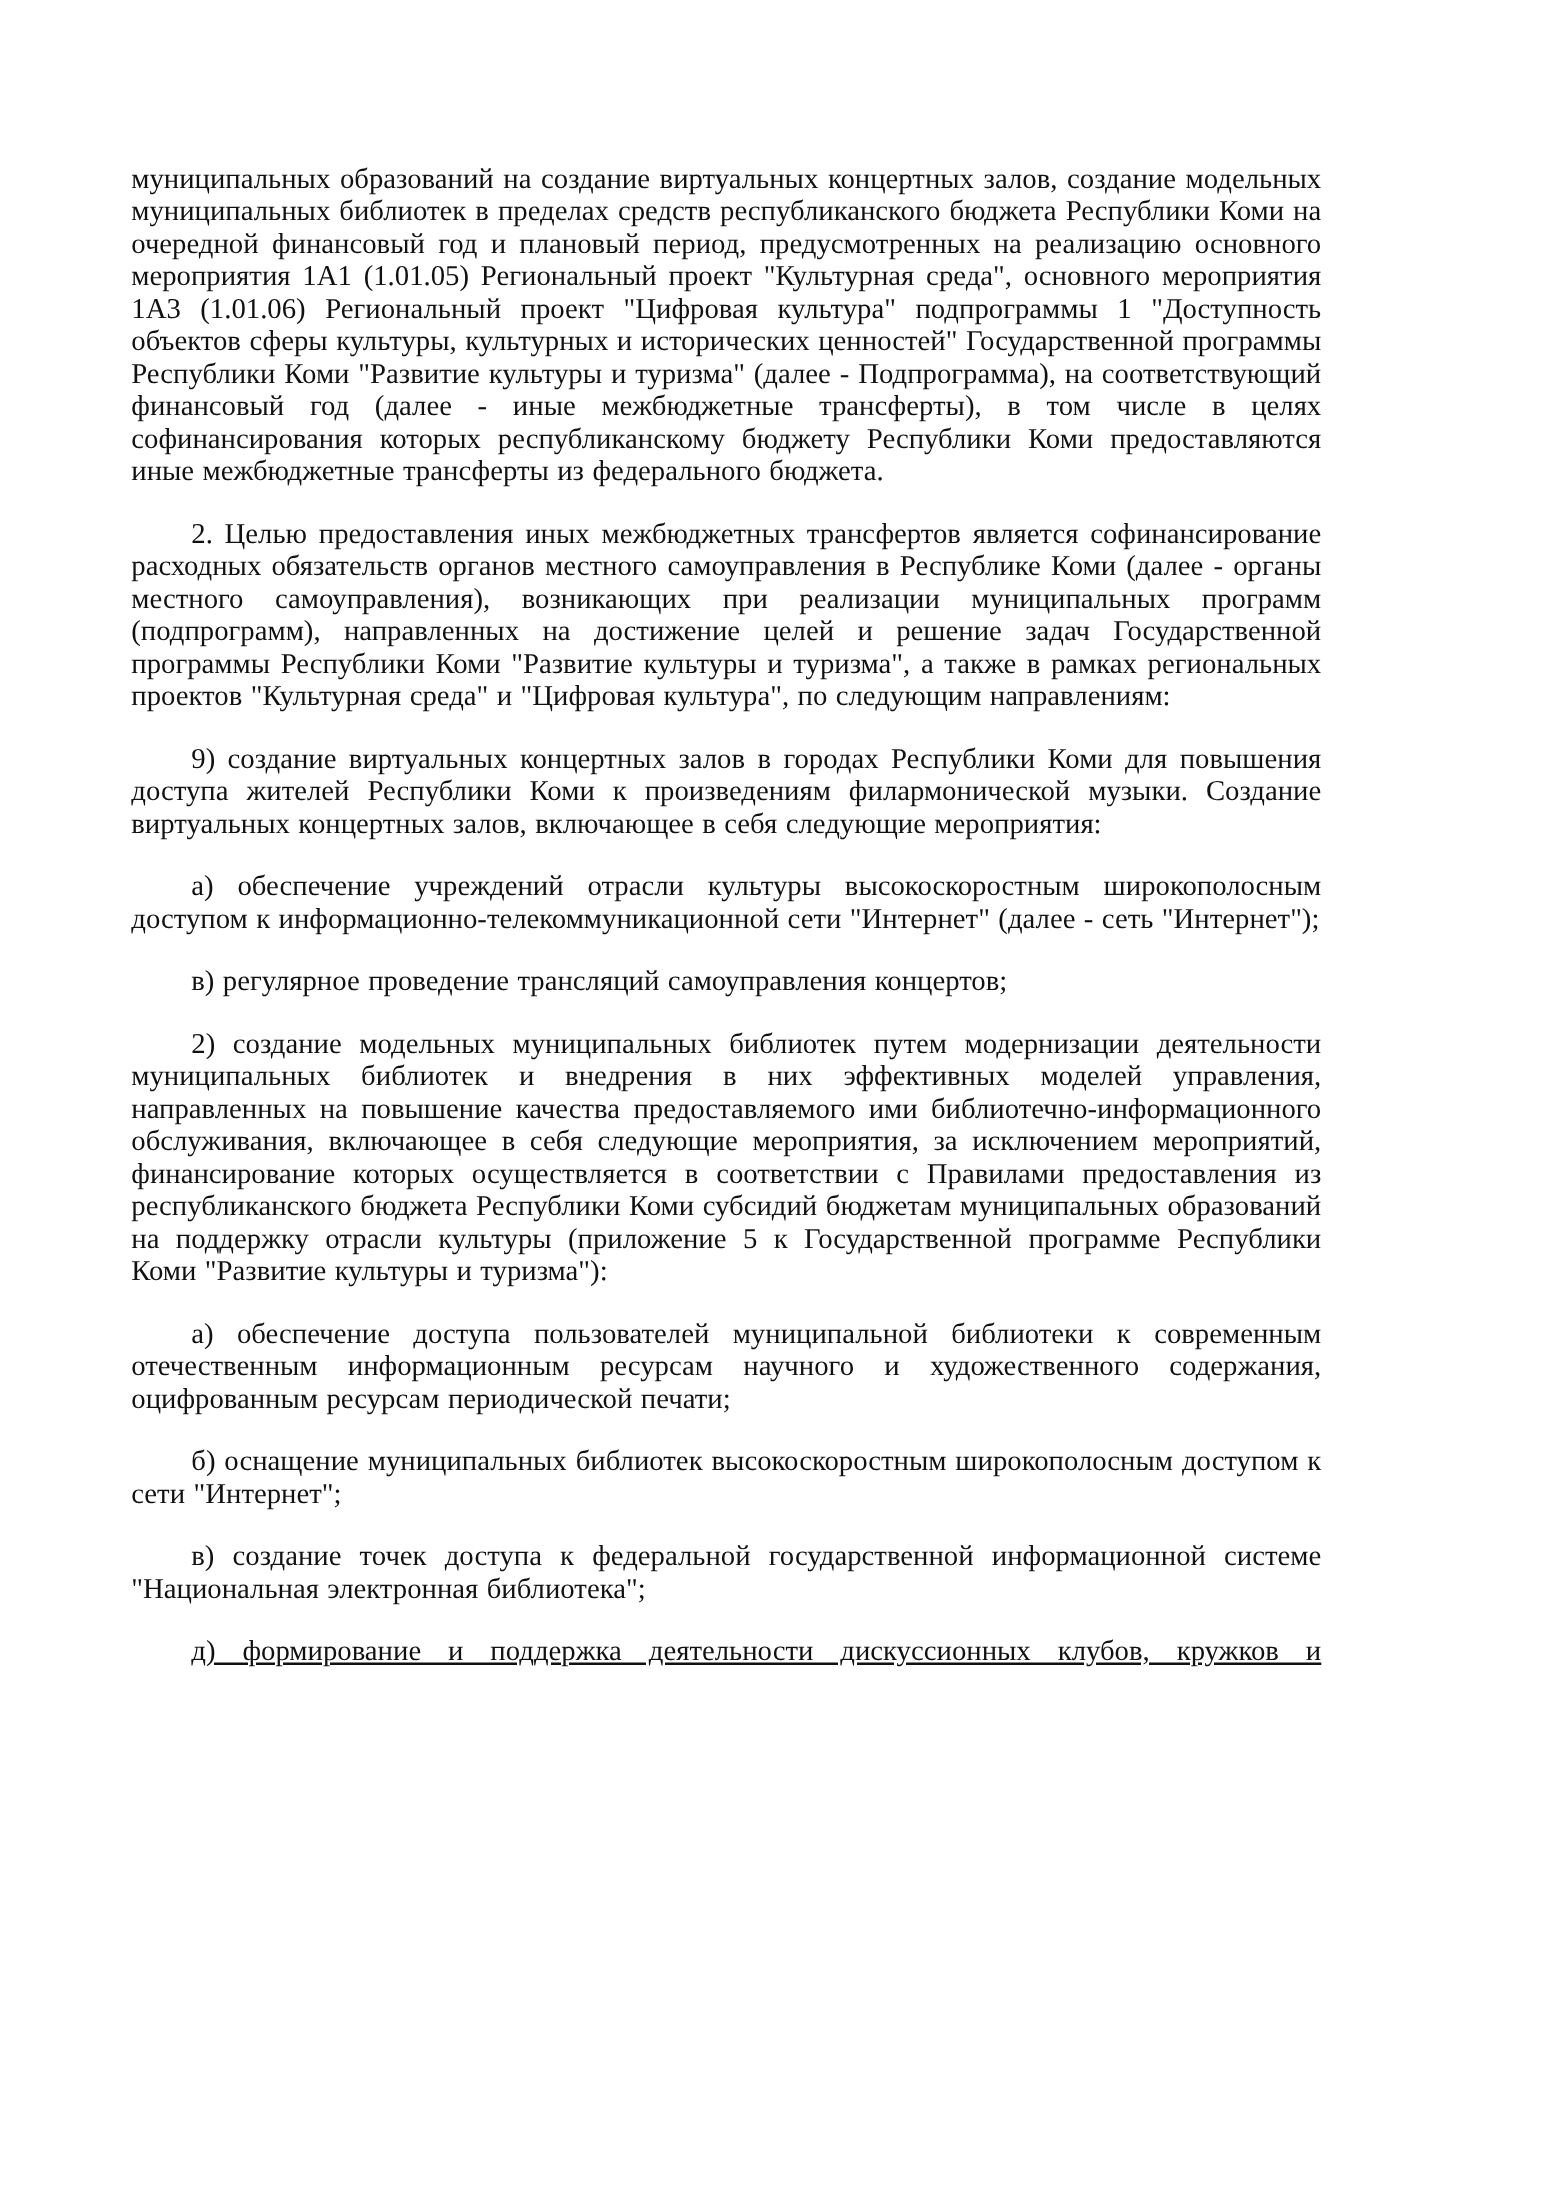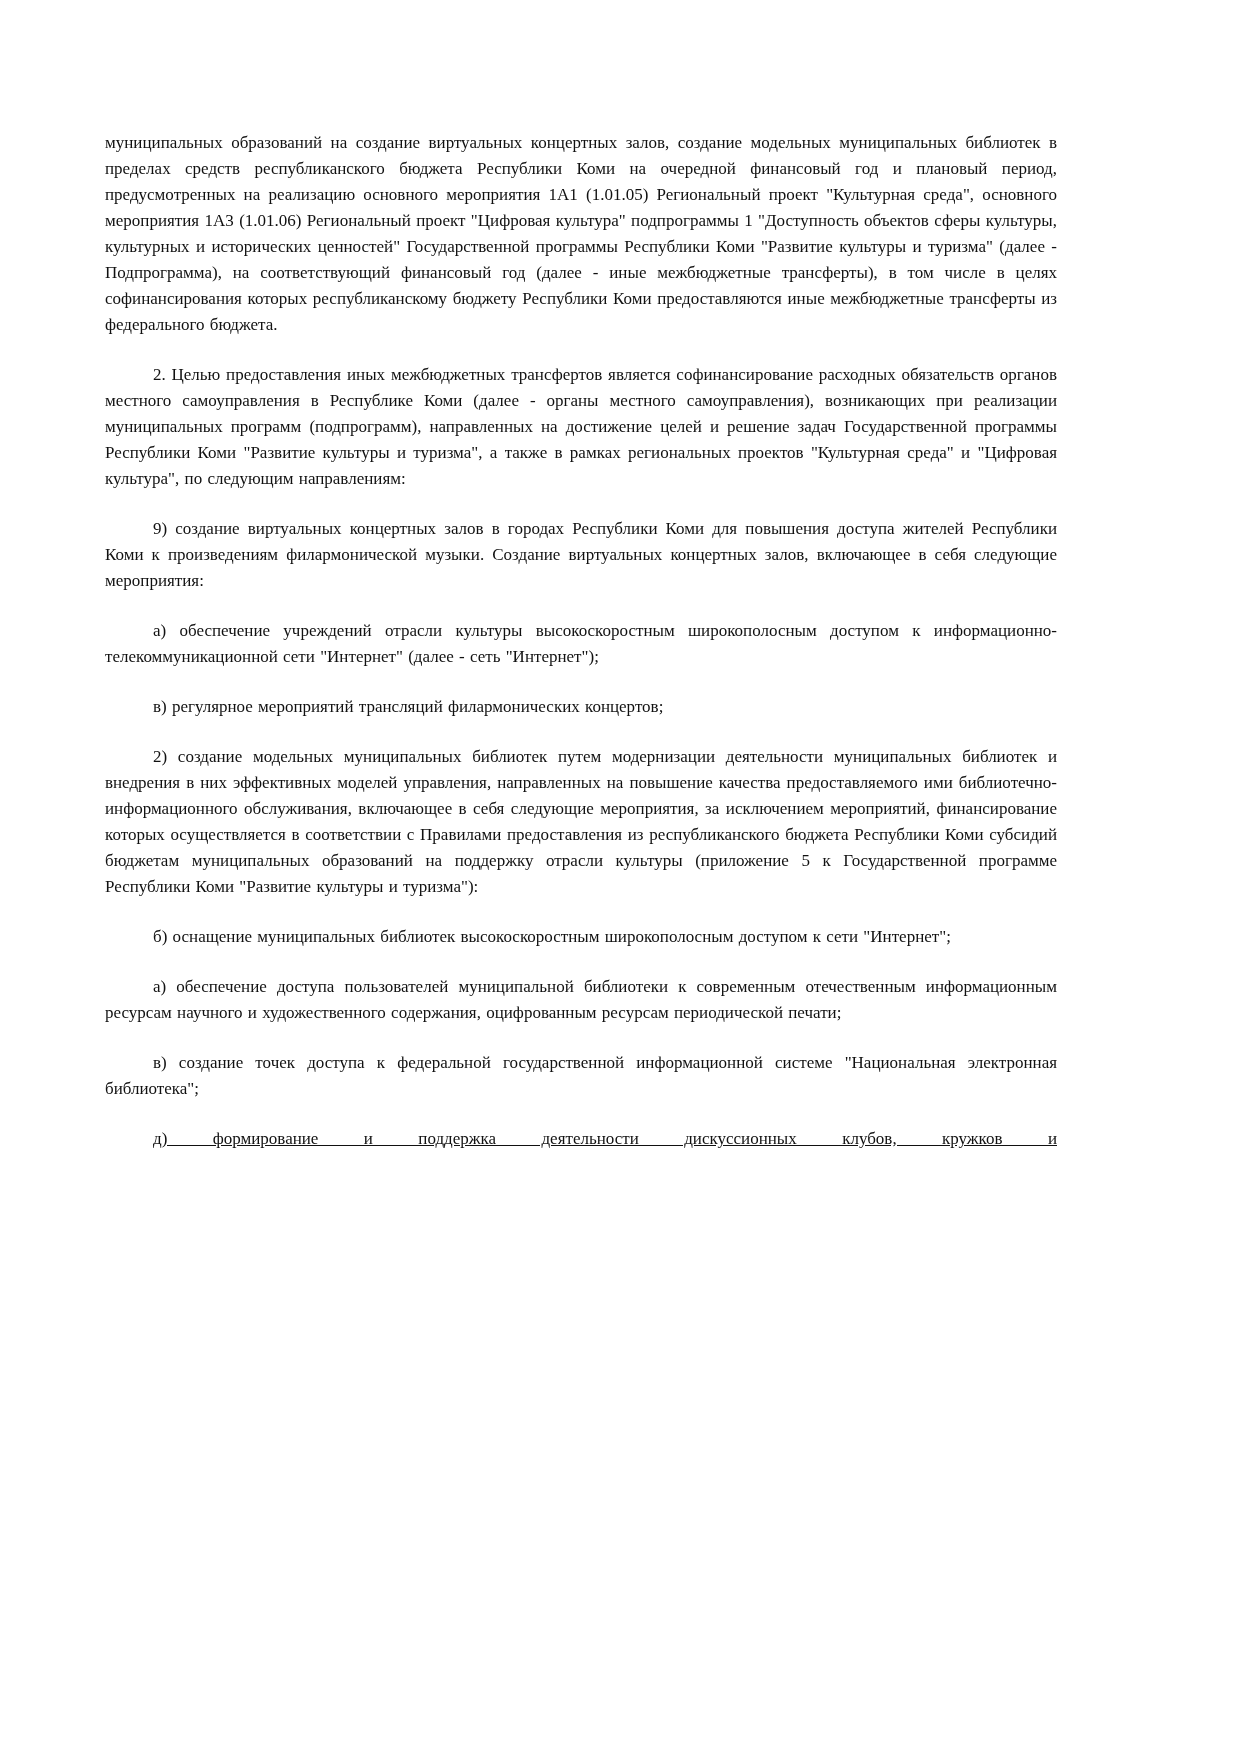--- a/index.html
+++ b/index.html
@@ -22,21 +22,21 @@
   }
   .content {
     position: absolute;
     left: 105px;
     top: 130px;
     width: 952px;
   }
   p.para {
     margin: 24px 0 0 0;
     padding: 0;
-    font-size: 17px;
+    font-size: 23px;
     line-height: 26px;
     text-align: justify;
     text-indent: 48px;
     word-spacing: 1px;
   }
   p.para.first {
     margin-top: 0;
     text-indent: 0;
   }
   p.para.stretch-last {
@@ -46,20 +46,20 @@
 </style>
 </head>
 <body>
 
 <div class="page">
   <div class="content">
     <p class="para first">муниципальных образований на создание виртуальных концертных залов, создание модельных муниципальных библиотек в пределах средств республиканского бюджета Республики Коми на очередной финансовый год и плановый период, предусмотренных на реализацию основного мероприятия 1А1 (1.01.05) Региональный проект "Культурная среда", основного мероприятия 1А3 (1.01.06) Региональный проект "Цифровая культура" подпрограммы 1 "Доступность объектов сферы культуры, культурных и исторических ценностей" Государственной программы Республики Коми "Развитие культуры и туризма" (далее - Подпрограмма), на соответствующий финансовый год (далее - иные межбюджетные трансферты), в том числе в целях софинансирования которых республиканскому бюджету Республики Коми предоставляются иные межбюджетные трансферты из федерального бюджета.</p>
     <p class="para">2. Целью предоставления иных межбюджетных трансфертов является софинансирование расходных обязательств органов местного самоуправления в Республике Коми (далее - органы местного самоуправления), возникающих при реализации муниципальных программ (подпрограмм), направленных на достижение целей и решение задач Государственной программы Республики Коми "Развитие культуры и туризма", а также в рамках региональных проектов "Культурная среда" и "Цифровая культура", по следующим направлениям:</p>
     <p class="para">9) создание виртуальных концертных залов в городах Республики Коми для повышения доступа жителей Республики Коми к произведениям филармонической музыки. Создание виртуальных концертных залов, включающее в себя следующие мероприятия:</p>
     <p class="para">а) обеспечение учреждений отрасли культуры высокоскоростным широкополосным доступом к информационно-телекоммуникационной сети "Интернет" (далее - сеть "Интернет");</p>
-    <p class="para">в) регулярное мероприятий трансляций филармонических концертов;</p>
+    <p class="para">в) регулярное проведение трансляций самоуправления концертов;</p>
     <p class="para">2) создание модельных муниципальных библиотек путем модернизации деятельности муниципальных библиотек и внедрения в них эффективных моделей управления, направленных на повышение качества предоставляемого ими библиотечно-информационного обслуживания, включающее в себя следующие мероприятия, за исключением мероприятий, финансирование которых осуществляется в соответствии с Правилами предоставления из республиканского бюджета Республики Коми субсидий бюджетам муниципальных образований на поддержку отрасли культуры (приложение 5 к Государственной программе Республики Коми "Развитие культуры и туризма"):</p>
+    <p class="para">а) обеспечение доступа пользователей муниципальной библиотеки к современным отечественным информационным ресурсам научного и художественного содержания, оцифрованным ресурсам периодической печати;</p>
     <p class="para">б) оснащение муниципальных библиотек высокоскоростным широкополосным доступом к сети "Интернет";</p>
-    <p class="para">а) обеспечение доступа пользователей муниципальной библиотеки к современным отечественным информационным ресурсам научного и художественного содержания, оцифрованным ресурсам периодической печати;</p>
     <p class="para">в) создание точек доступа к федеральной государственной информационной системе "Национальная электронная библиотека";</p>
     <p class="para stretch-last">д) формирование и поддержка деятельности дискуссионных клубов, кружков и</p>
   </div>
 </div>
 
 </body></html>

